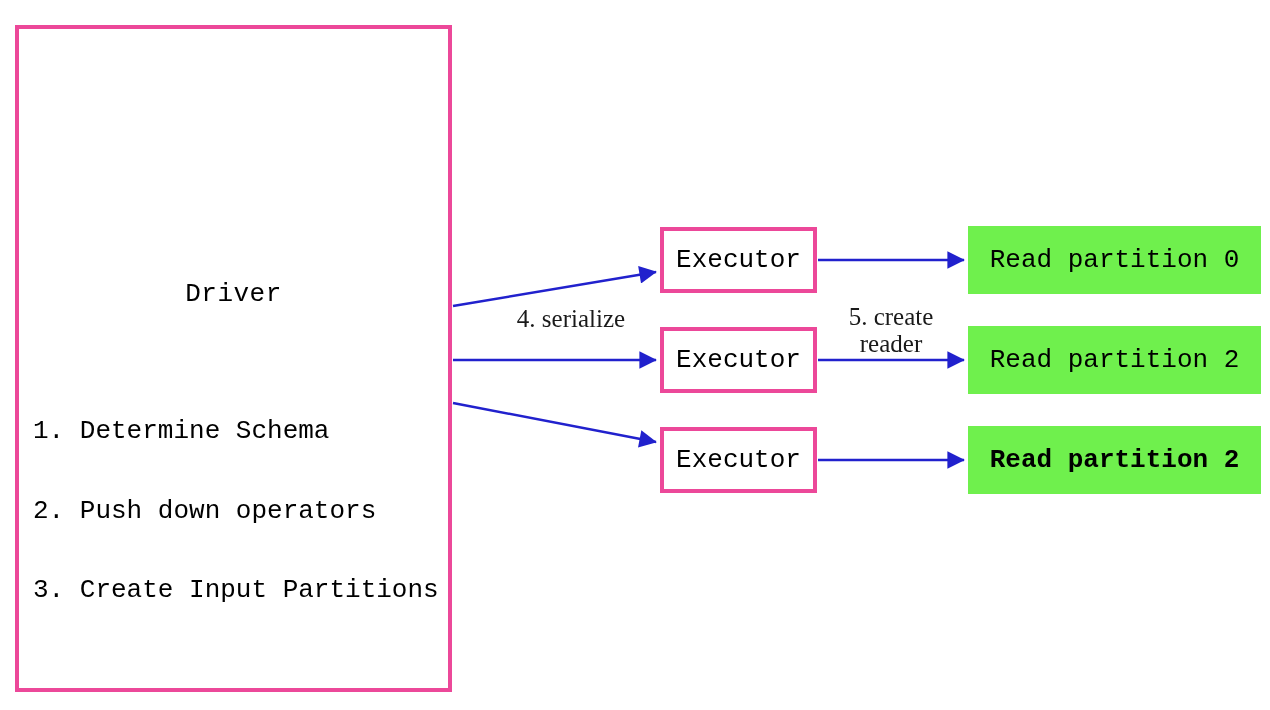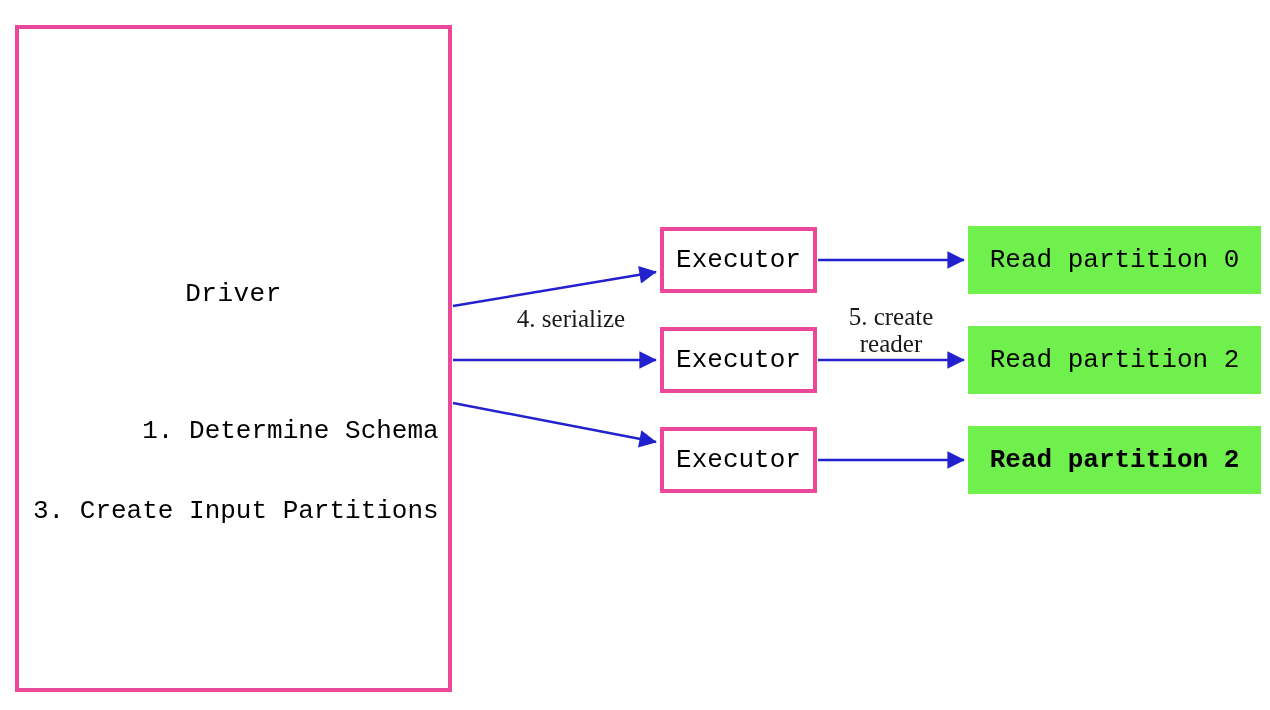--- a/index.html
+++ b/index.html
@@ -45,21 +45,20 @@
     font-size: 26px;
     letter-spacing: 0.5px;
   }
   .driver-steps {
     position: absolute;
     left: 14px;
     top: 336px;
     font-size: 26px;
     line-height: 26.5px;
     white-space: pre;
-    text-align: right;
   }
   .executor-box {
     left: 660px;
     width: 157px;
     height: 66px;
     display: flex;
     align-items: center;
     justify-content: center;
     font-size: 26px;
   }
@@ -117,20 +116,21 @@
     <line x1="453" y1="403" x2="656" y2="442" stroke="#2121cd" stroke-width="2.5" marker-end="url(#arrowhead)"></line>
     <line x1="818" y1="260" x2="964" y2="260" stroke="#2121cd" stroke-width="2.5" marker-end="url(#arrowhead)"></line>
     <line x1="818" y1="360" x2="964" y2="360" stroke="#2121cd" stroke-width="2.5" marker-end="url(#arrowhead)"></line>
     <line x1="818" y1="460" x2="964" y2="460" stroke="#2121cd" stroke-width="2.5" marker-end="url(#arrowhead)"></line>
   </svg>
 
   <div class="box driver-box">
     <div class="driver-title">Driver</div>
     <div class="driver-steps">
       <div>1. Determine Schema</div>
+      <div>2. Push down operators</div>
       <div>3. Create Input Partitions</div>
     </div>
   </div>
 
   <div class="box executor-box exec-1">
     <span>Executor</span>
   </div>
   <div class="box executor-box exec-2">
     <span>Executor</span>
   </div>

